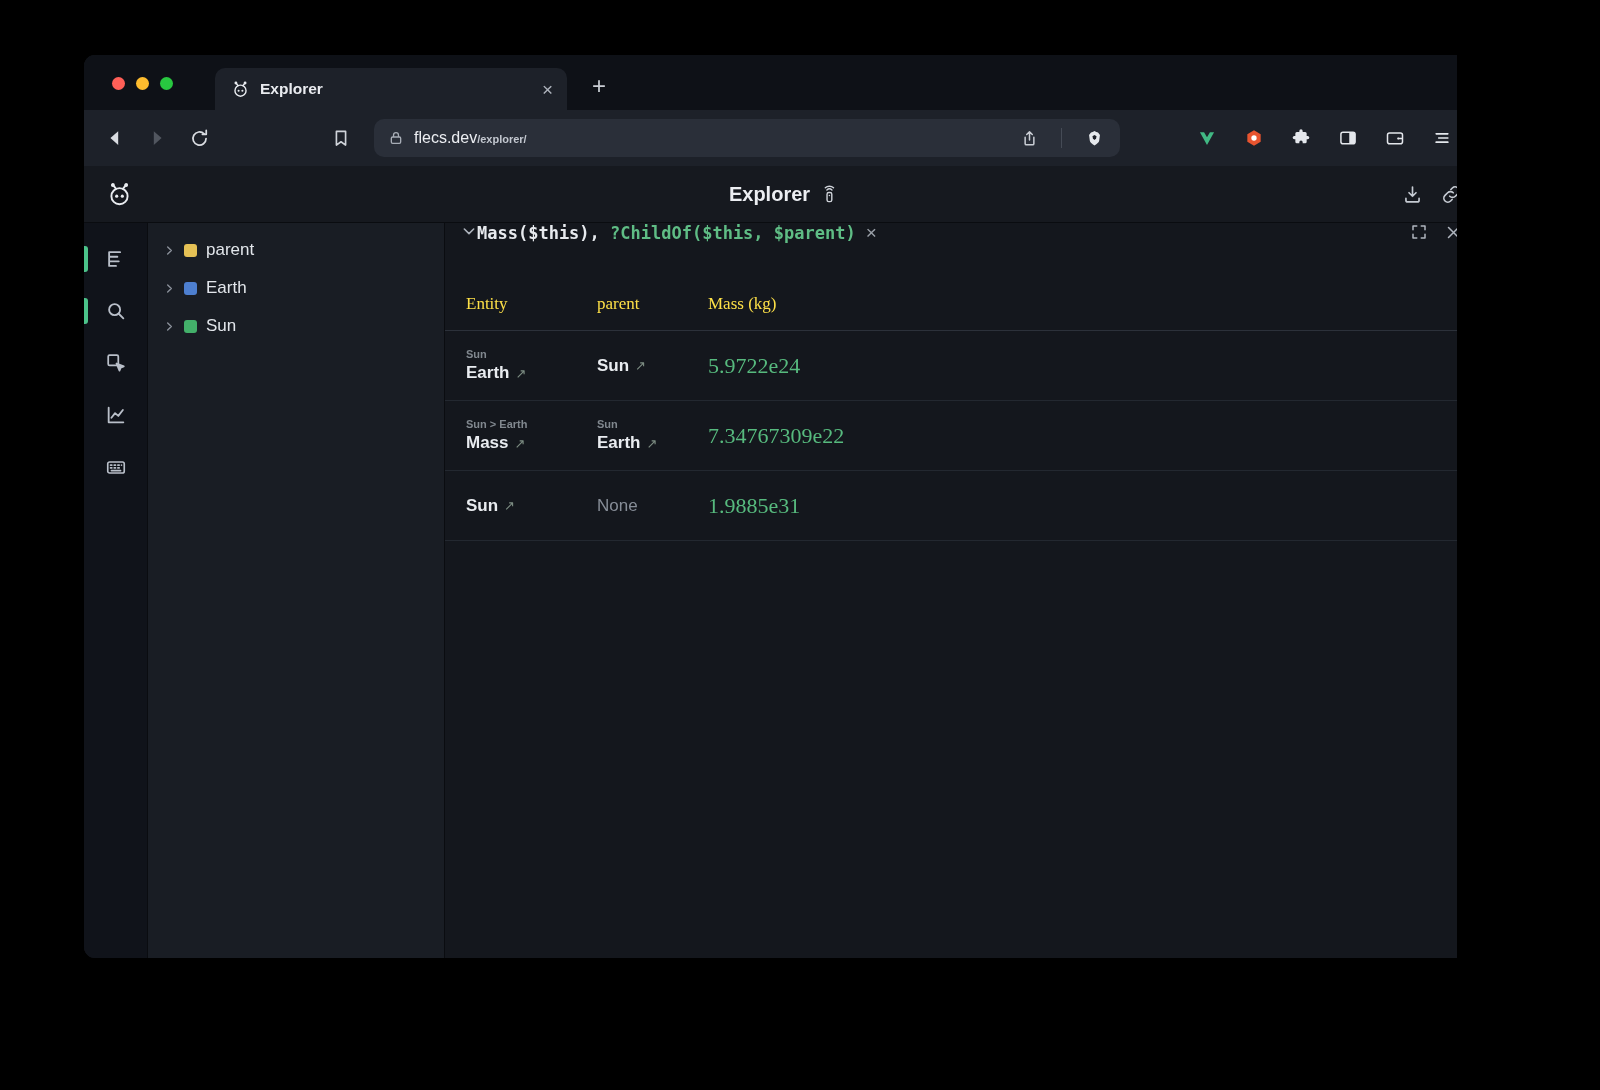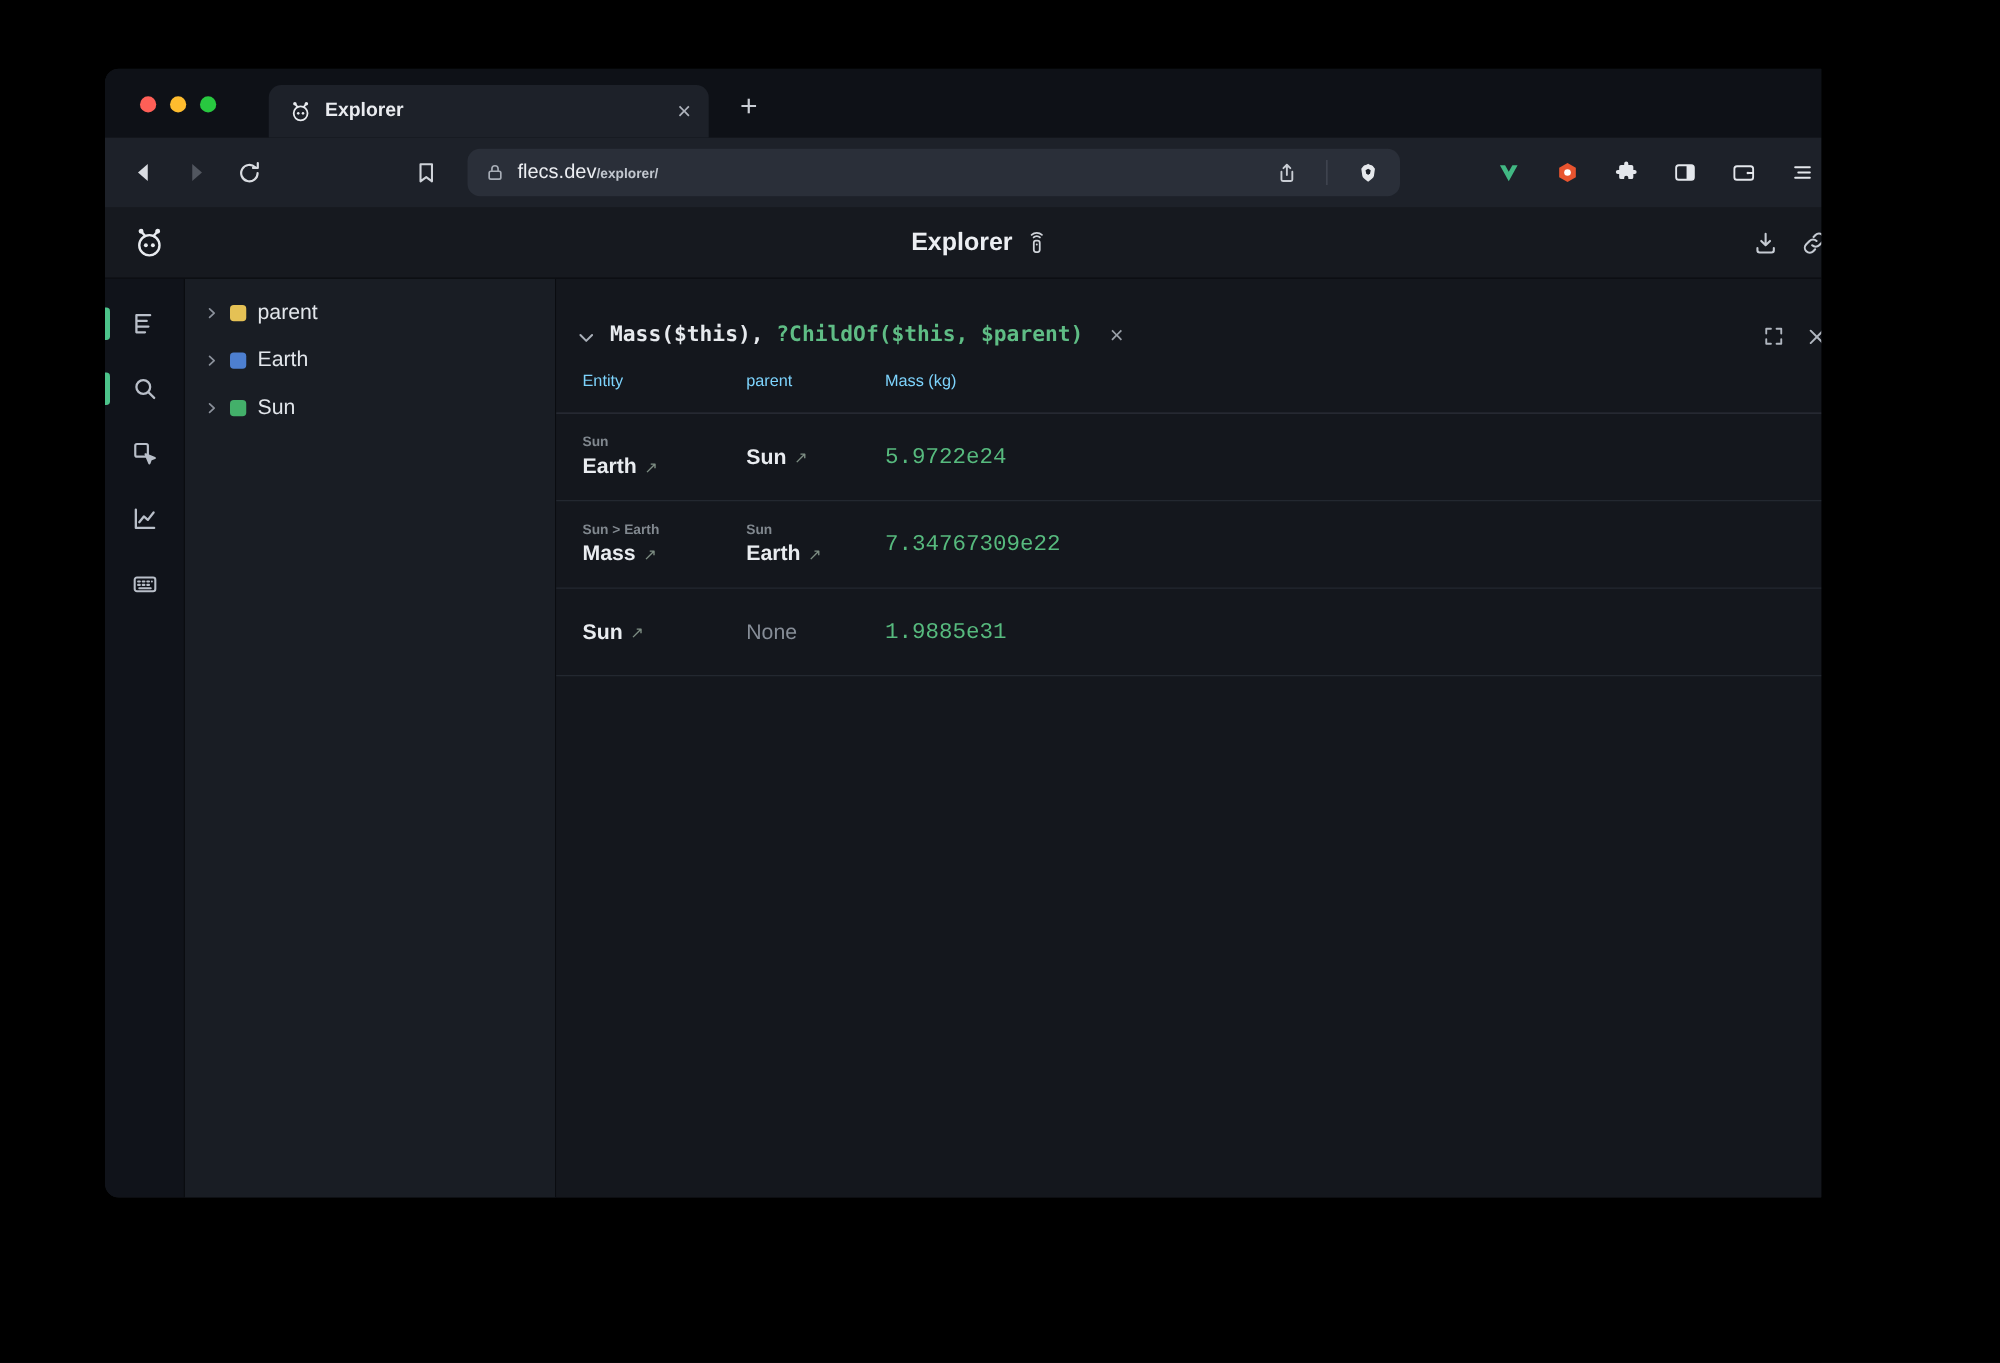--- a/index.html
+++ b/index.html
@@ -53,38 +53,38 @@
   .rail-item .pill { display:none; position:absolute; left:0; top:13px; width:4px; height:26px;
     border-radius:0 3px 3px 0; }
   .rail-item.active .pill { display:block; }
 
   .tree-panel { width:297px; background:#191d24; border-right:1px solid #0a0c10; padding-top:8px; flex-shrink:0; }
   .tree-item { display:flex; align-items:center; gap:9px; padding:0 16px; height:38px; color:#e2e6eb; font-size:17px; }
   .tree-chevron { color:#8b919b; display:flex; }
   .tree-square { width:13px; height:13px; border-radius:3px; flex-shrink:0; }
 
   .query-panel { flex:1; background:#14171d; display:flex; flex-direction:column; min-width:0; }
-  .query-header { height:55px; display:flex; align-items:flex-end; padding:0 22px 0 16px; gap:11px; flex-shrink:0; }
+  .query-header { height:55px; display:flex; align-items:flex-start; padding:0 22px 0 16px; flex-shrink:0; }
   .query-chevron { color:#aab0b9; display:flex; }
   .query-text { font-family:"DejaVu Sans Mono", monospace; font-size:17px; font-weight:600; white-space:pre; }
   .query-text .plain { color:#e7eaee; }
   .query-text .hl { color:#5fbd85; }
   .query-clear { color:#9aa0a8; font-size:19px; margin-left:10px; line-height:1; }
   .query-actions { margin-left:auto; display:flex; gap:17px; color:#b0b6bf; align-items:center; }
 
   .table-header { display:grid; grid-template-columns:131px 111px 1fr; padding-left:21px; height:53px;
-    align-items:center; color:#7dd3fc; font-size:13px; border-bottom:1px solid #2c313a; }
+    align-items:center; color:#fde047; font-size:17px; border-bottom:1px solid #2c313a;font-family:Liberation Serif, serif; }
   .trow { display:grid; grid-template-columns:131px 111px 1fr; padding-left:21px;
     border-bottom:1px solid #232830; align-items:center; min-height:70px; }
   .cell { display:flex; flex-direction:column; justify-content:center; gap:3px; padding:10px 6px 10px 0; }
   .path { font-size:11px; color:#81888f; white-space:nowrap;font-weight:bold; }
   .elink { display:inline-flex; align-items:center; gap:6px; font-size:17px; font-weight:600; color:#e9ecf0; white-space:nowrap; }
   .arrow { color:#7d8d83; font-size:13px; font-weight:400; }
   .muted-name { color:#868d97; font-size:17px; font-weight:400; }
-  .mass { font-family:Liberation Mono, monospace; font-size:18px; color:#57ba7e; }
+  .mass { font-family:Liberation Serif, serif; font-size:22px; color:#57ba7e; }
 
   svg { display:block; }
 </style>
 </head>
 <body>
 
 <div class="stage">
   <div class="window">
 
     <div class="tabstrip">

